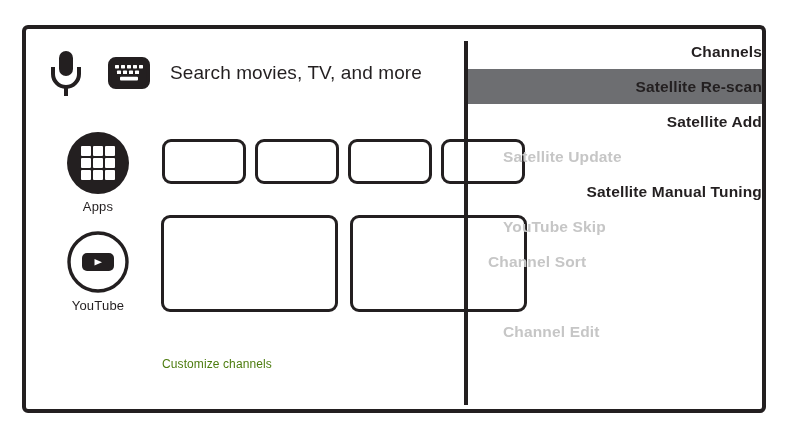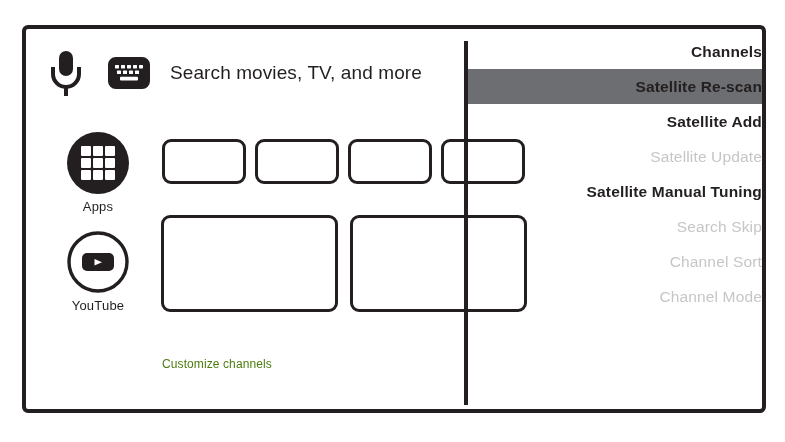--- a/index.html
+++ b/index.html
@@ -141,21 +141,21 @@
     height: 35px;
     display: flex;
     align-items: center;
     padding-left: 35px;
     box-sizing: border-box;
     font-size: 15.5px;
     letter-spacing: .15px;
     white-space: nowrap;
   }
   .menu-item.enabled { color: #231f20; font-weight: bold; justify-content: flex-end; }
-  .menu-item.disabled { color: #c6c6c6; font-weight: normal; justify-content: flex-end; }
+  .menu-item.disabled { color: #c6c6c6; font-weight: bold; }
   .menu-item.selected { background: #6d6e71; }
   .menu-item.selected .menu-label { color: #231f20; }
 </style>
 </head>
 <body>
 
 <div id="tv-frame">
 
   <div id="home-panel">
 
@@ -257,27 +257,27 @@
 
     <div class="menu-item disabled" style="top:110px;">
       <span class="menu-label">Satellite Update</span>
     </div>
 
     <div class="menu-item enabled" style="top:145px;">
       <span class="menu-label">Satellite Manual Tuning</span>
     </div>
 
     <div class="menu-item disabled" style="top:180px;">
-      <span class="menu-label">Search Skip</span>
+      <span class="menu-label">YouTube Skip</span>
     </div>
 
     <div class="menu-item disabled" style="top:215px;padding-left:20px;">
       <span class="menu-label">Channel Sort</span>
     </div>
 
-    <div class="menu-item disabled" style="top:250px;">
-      <span class="menu-label">Channel  Mode</span>
-    </div>
-
+
+    <div class="menu-item disabled" style="top:285px;">
+      <span class="menu-label">Channel  Edit</span>
+    </div>
 
 
   </div>
 </div>
 
 </body></html>

